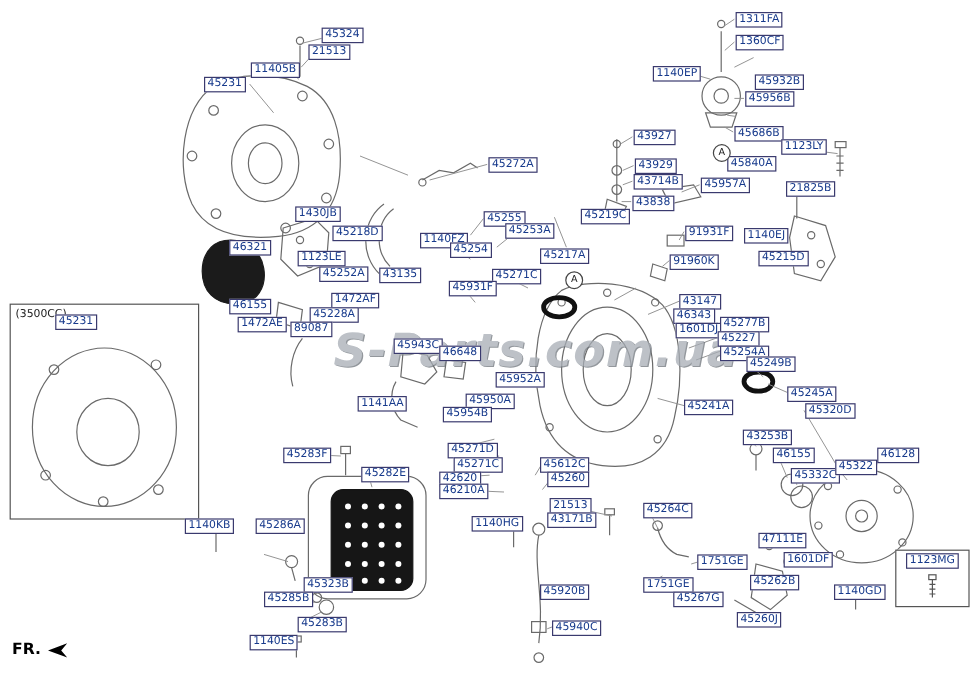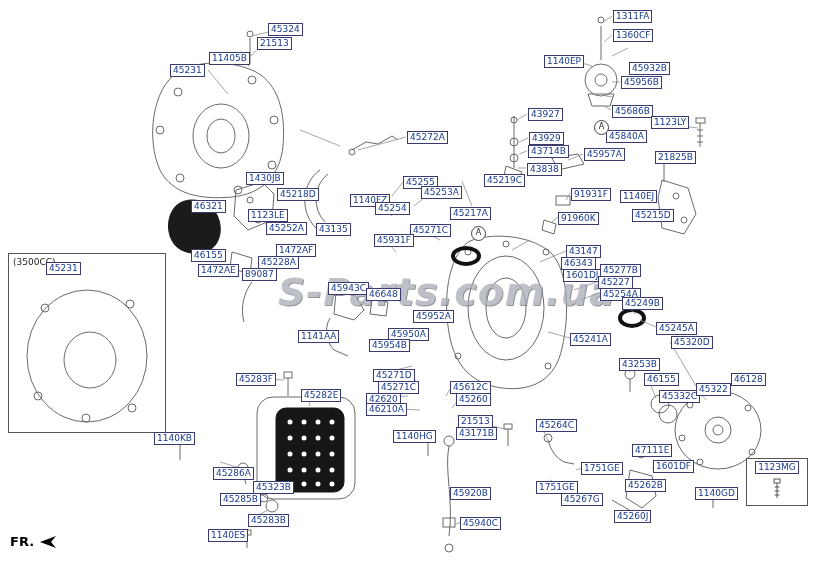--- a/index.html
+++ b/index.html
@@ -352,21 +352,21 @@
       <div class="part-label" style="left: 456px; top: 393px;">45260</div>
       <div class="part-label" style="left: 458px; top: 415px;">21513</div>
       <div class="part-label" style="left: 456px; top: 427px;">43171B</div>
       <div class="part-label" style="left: 393px; top: 430px;">1140HG</div>
       <div class="part-label" style="left: 536px; top: 419px;">45264C</div>
       <div class="part-label" style="left: 154px; top: 432px;">1140KB</div>
       <div class="part-label" style="left: 632px; top: 444px;">47111E</div>
       <div class="part-label" style="left: 653px; top: 460px;">1601DF</div>
       <div class="part-label" style="left: 581px; top: 462px;">1751GE</div>
       <div class="part-label" style="left: 536px; top: 481px;">1751GE</div>
-      <div class="part-label" style="left: 213px; top: 467px;">45286A</div>
+      <div class="part-label" style="left: 213px; top: 432px;">45286A</div>
       <div class="part-label" style="left: 253px; top: 481px;">45323B</div>
       <div class="part-label" style="left: 220px; top: 493px;">45285B</div>
       <div class="part-label" style="left: 561px; top: 493px;">45267G</div>
       <div class="part-label" style="left: 625px; top: 479px;">45262B</div>
       <div class="part-label" style="left: 614px; top: 510px;">45260J</div>
       <div class="part-label" style="left: 695px; top: 487px;">1140GD</div>
       <div class="part-label" style="left: 248px; top: 514px;">45283B</div>
       <div class="part-label" style="left: 208px; top: 529px;">1140ES</div>
       <div class="part-label" style="left: 450px; top: 487px;">45920B</div>
       <div class="part-label" style="left: 460px; top: 517px;">45940C</div>

